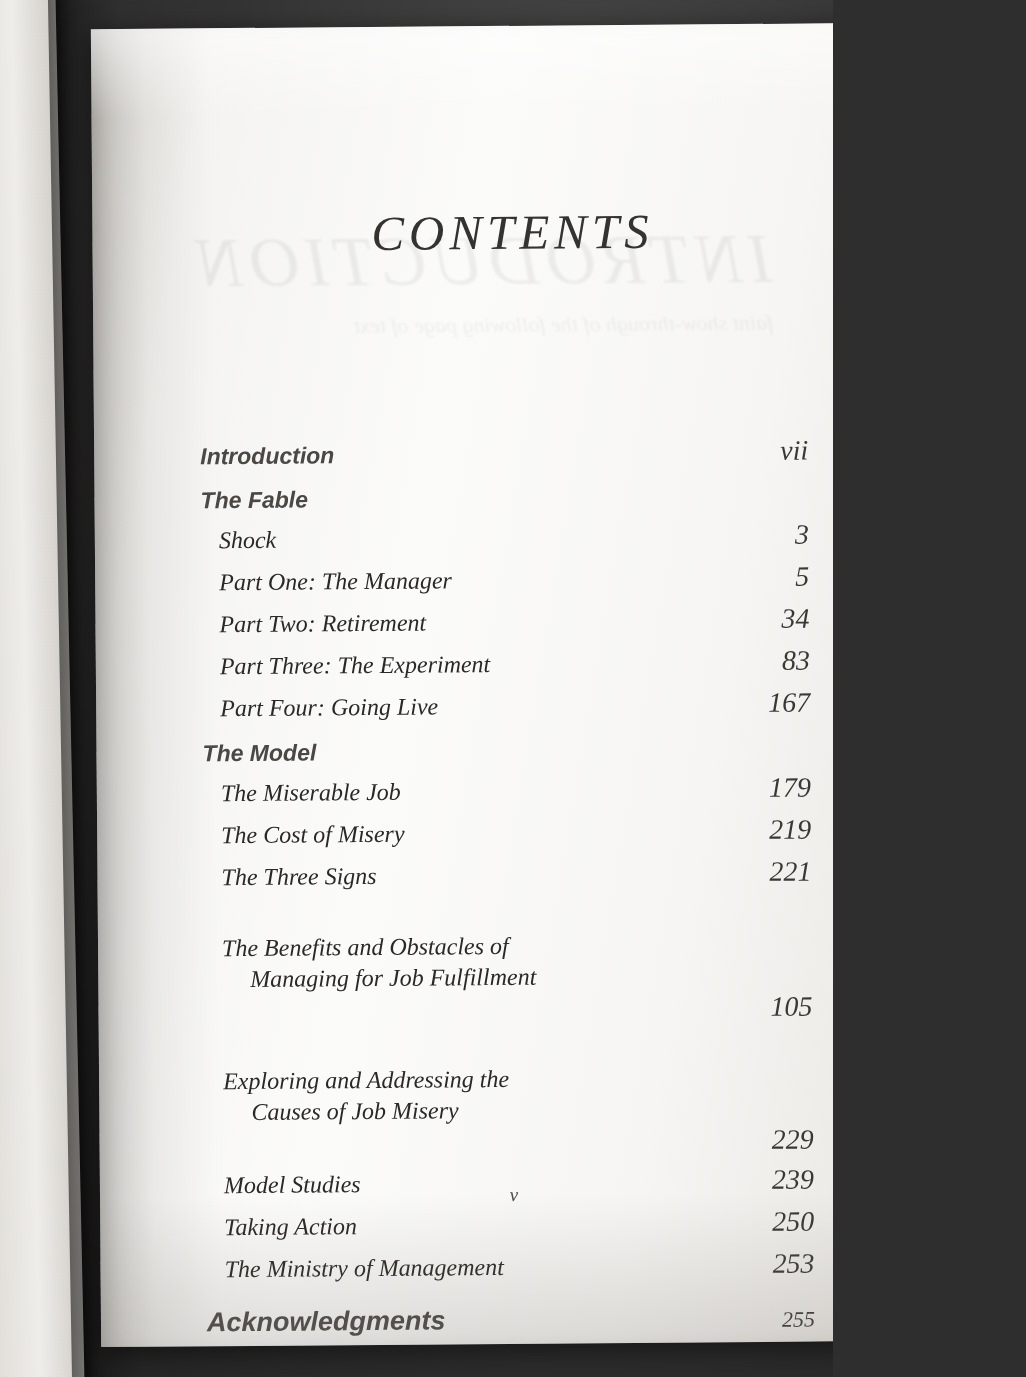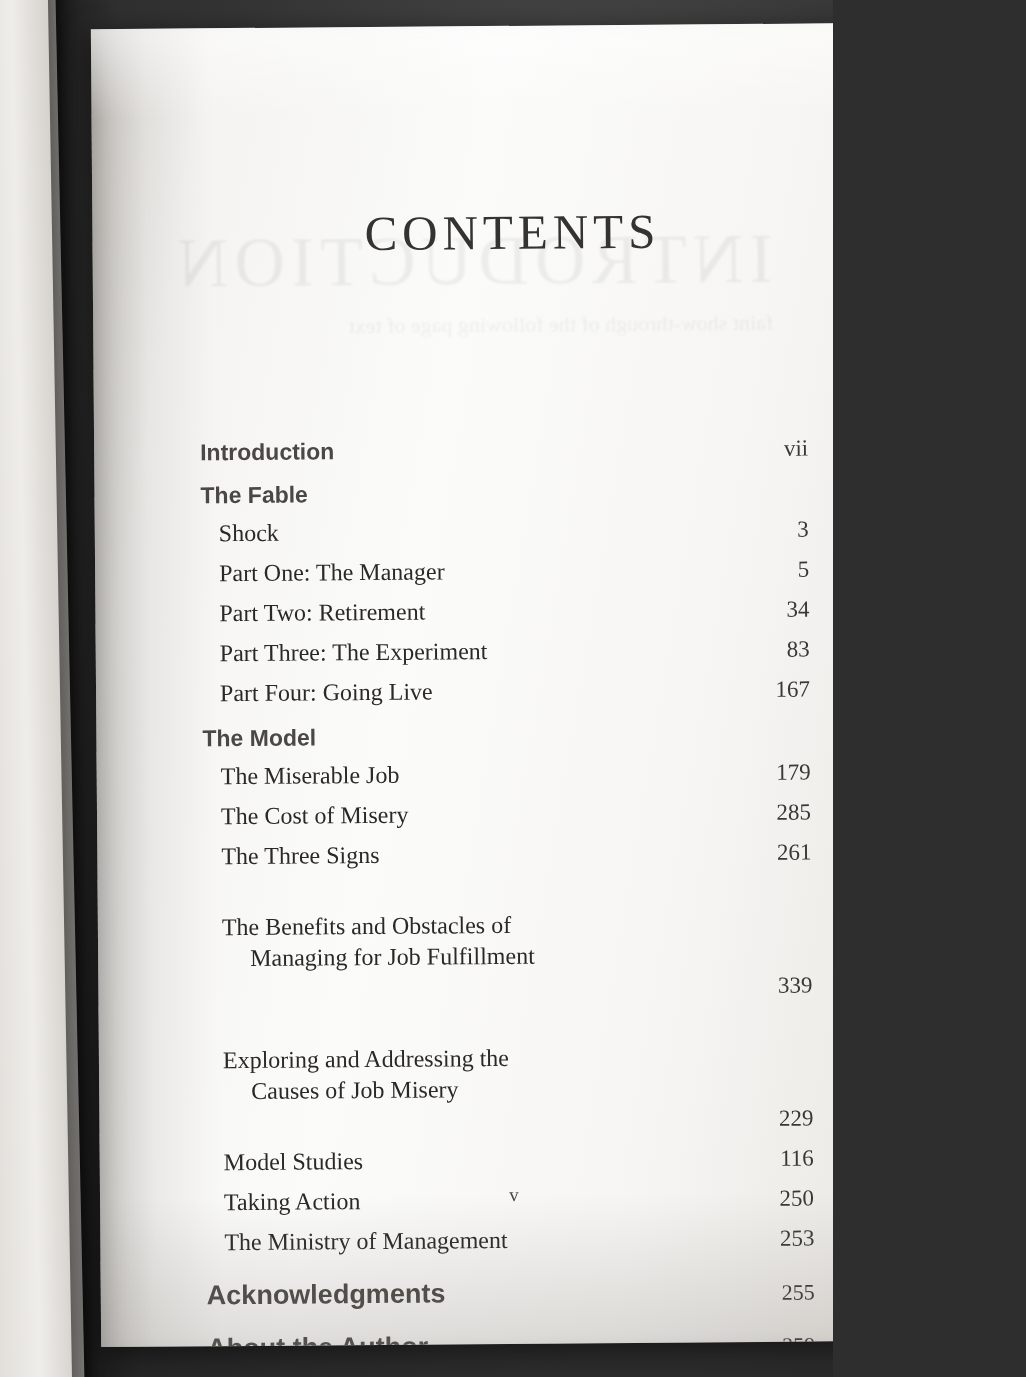--- a/index.html
+++ b/index.html
@@ -7,20 +7,21 @@
     padding: 0;
     background: #2e2e2e;
   }
   .scene {
     position: relative;
     width: 833px;
     height: 1377px;
     overflow: hidden;
     background: #8b5cf6;
     font-family: "Liberation Serif", serif;
+    font-style: italic;
   }
   
   .backdrop {
     position: absolute;
     inset: 0;
     background:
       radial-gradient(ellipse at 70% 20%, #4a4a4a 0%, #343434 45%, #232323 100%);
   }
   
   .left-page {
@@ -122,21 +123,21 @@
   .row {
     display: flex;
     align-items: baseline;
     justify-content: space-between;
     color: #2b2925;
   }
   .row .label {
     white-space: pre-line;
   }
   .row .page-no {
-    font-size: 23px;
+    font-size: 28px;
     color: #3a3835;
     flex: 0 0 auto;
     margin-left: 16px;
   }
   
   .row.head {
     font-family: "Liberation Sans", sans-serif;
     font-weight: bold;
     font-size: 23px;
     color: #4a4744;
@@ -278,47 +279,47 @@
           <span class="page-no"></span>
         </div>
 
         <div class="row item">
           <span class="label">The Miserable Job</span>
           <span class="page-no">179</span>
         </div>
 
         <div class="row item">
           <span class="label">The Cost of Misery</span>
-          <span class="page-no">285</span>
+          <span class="page-no">219</span>
         </div>
 
         <div class="row item">
           <span class="label">The Three Signs</span>
-          <span class="page-no">261</span>
+          <span class="page-no">221</span>
         </div>
 
         <div class="row item two-line">
           <span class="label">
             <span>The Benefits and Obstacles of</span>
             <span class="cont">Managing for Job Fulfillment</span>
           </span>
-          <span class="page-no">339</span>
+          <span class="page-no">105</span>
         </div>
 
         <div class="row item two-line">
           <span class="label">
             <span>Exploring and Addressing the</span>
             <span class="cont">Causes of Job Misery</span>
           </span>
           <span class="page-no">229</span>
         </div>
 
         <div class="row item">
           <span class="label">Model Studies</span>
-          <span class="page-no">116</span>
+          <span class="page-no">239</span>
         </div>
 
         <div class="row item">
           <span class="label">Taking Action</span>
           <span class="page-no">250</span>
         </div>
 
         <div class="row item">
           <span class="label">The Ministry of Management</span>
           <span class="page-no">253</span>

